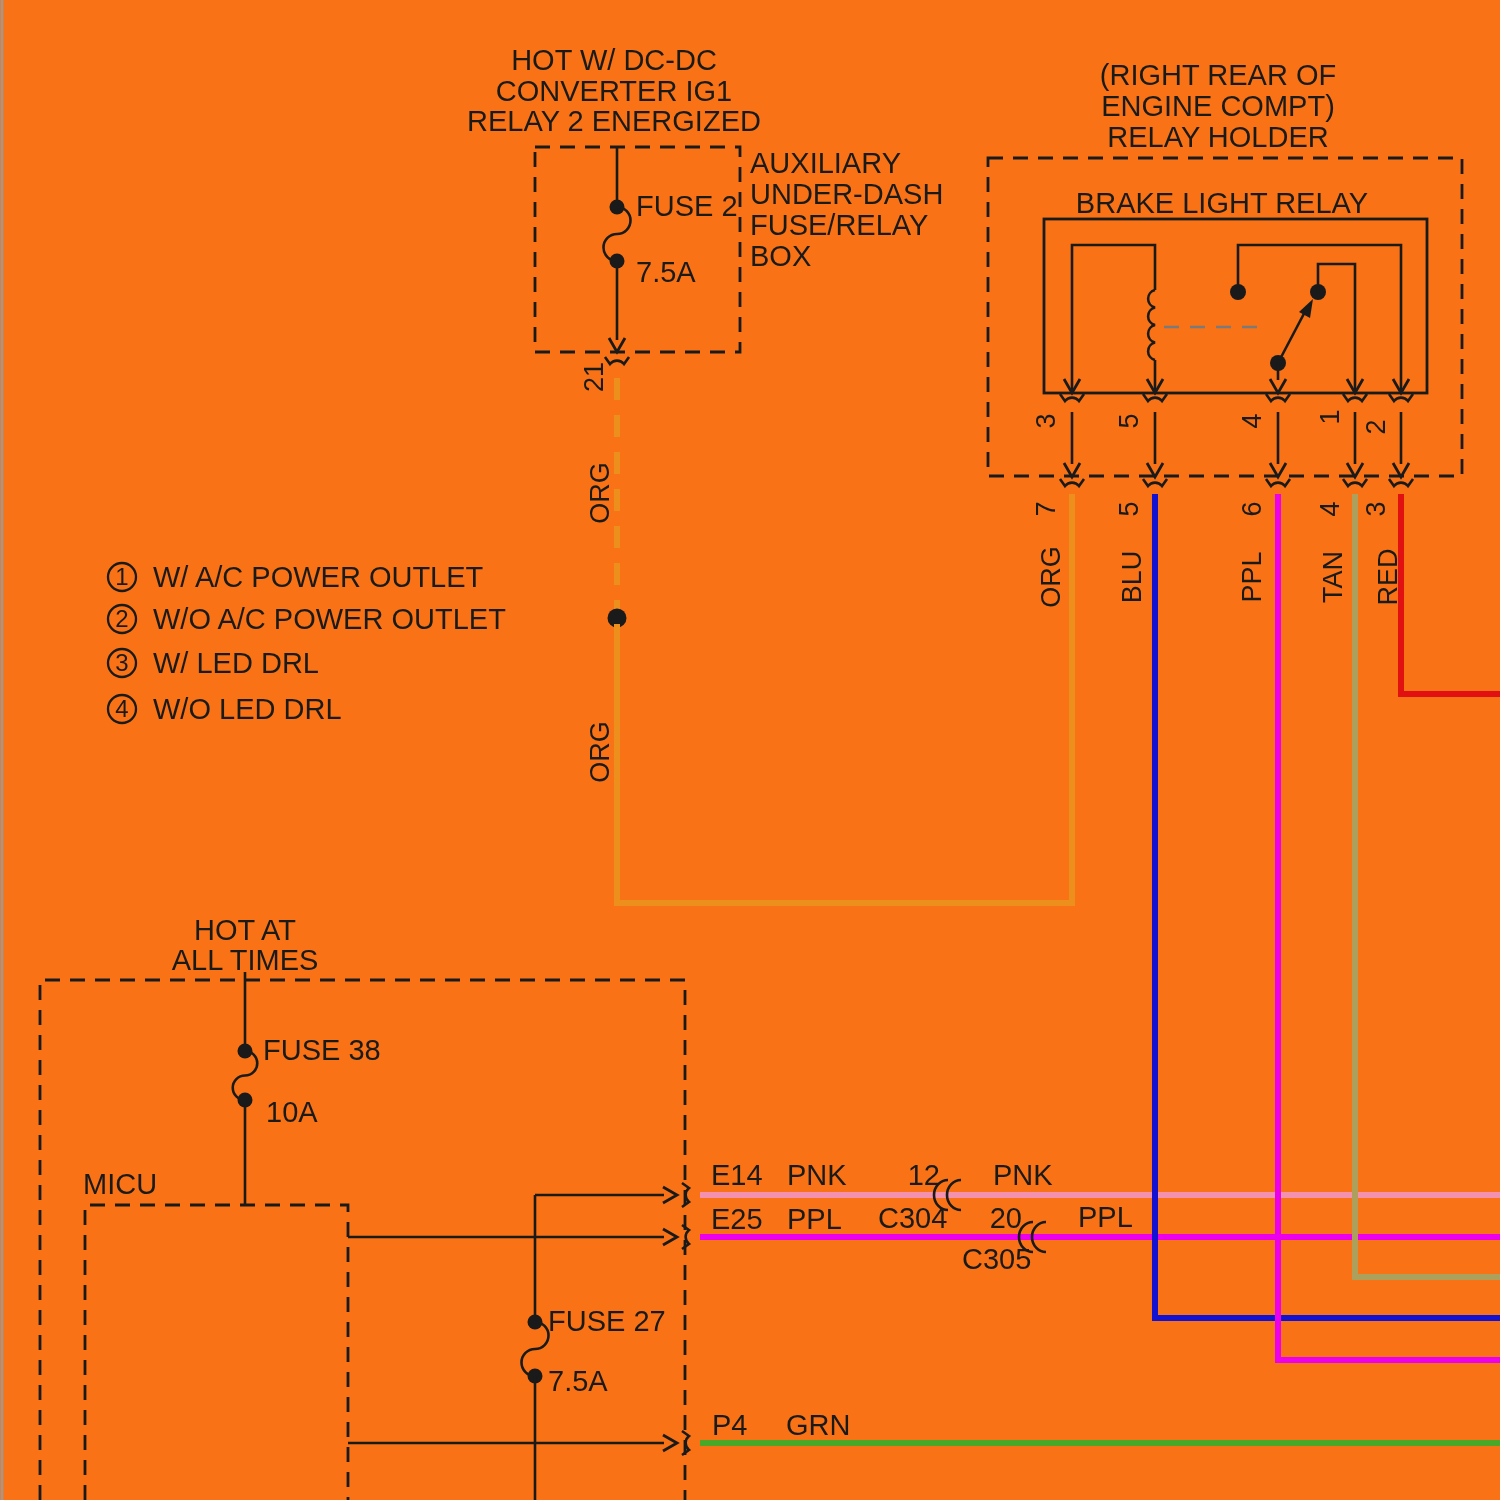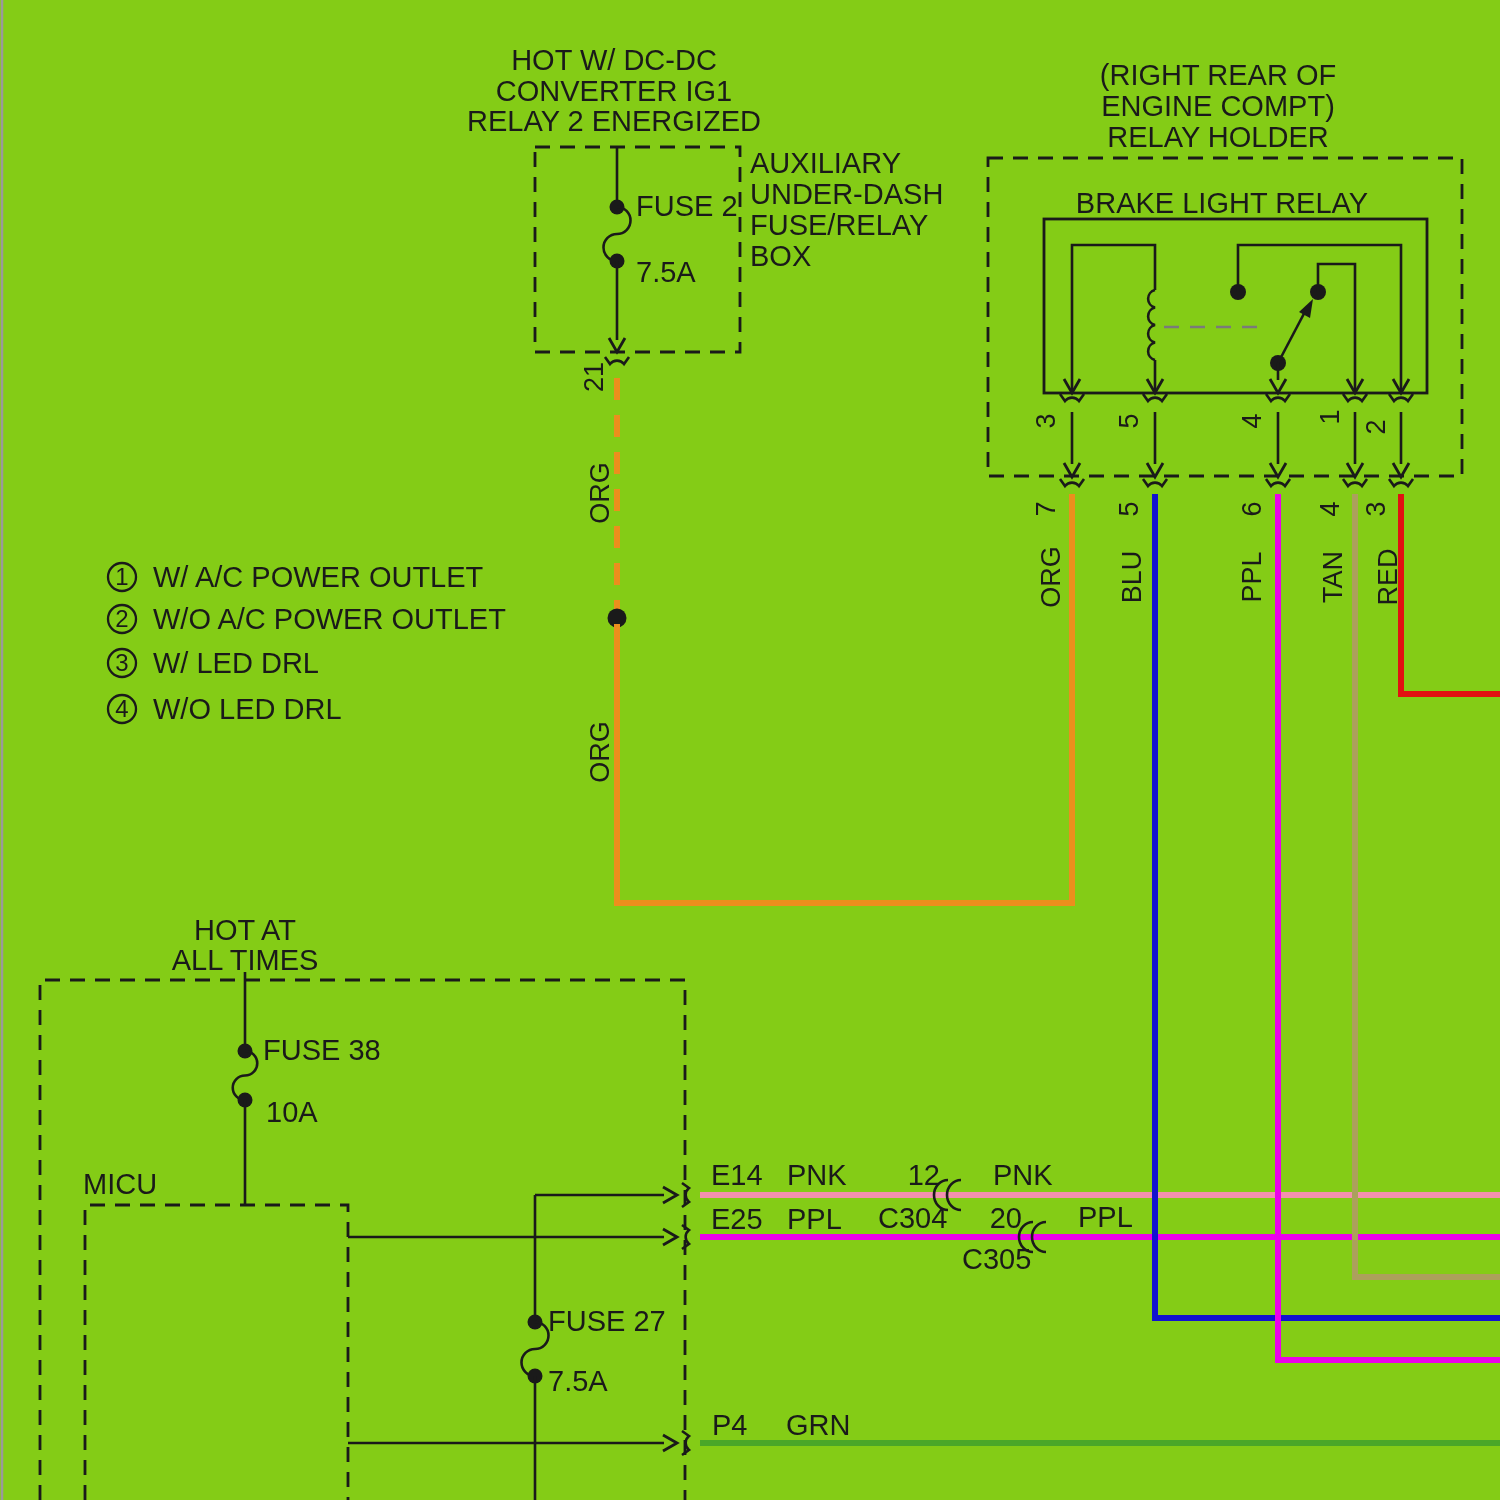--- a/index.html
+++ b/index.html
@@ -1,16 +1,16 @@
 <!DOCTYPE html>
 <html><head>
 <meta charset="utf-8">
 <style>
   html,body{margin:0;padding:0;background:#ffffff;}
-  .page{position:relative;width:1500px;height:1500px;background:#84cc16;overflow:hidden;}
+  .page{position:relative;width:1500px;height:1500px;background:#f97316;overflow:hidden;}
   svg{position:absolute;left:0;top:0;}
   text{font-family:"Liberation Sans", sans-serif;fill:#1a1a1a;}
   .lbl{font-size:29px;}
   .pin{font-size:27px;}
   .num{font-size:24px;}
   .blk{stroke:#1a1a1a;stroke-width:2.8;fill:none;}
   .blkthin{stroke:#1a1a1a;stroke-width:2.6;fill:none;}
   .dashbox{stroke:#1a1a1a;stroke-width:2.8;fill:none;stroke-dasharray:15 10;}
   .wire{stroke-width:6;fill:none;}
   .dot{fill:#1a1a1a;stroke:none;}

